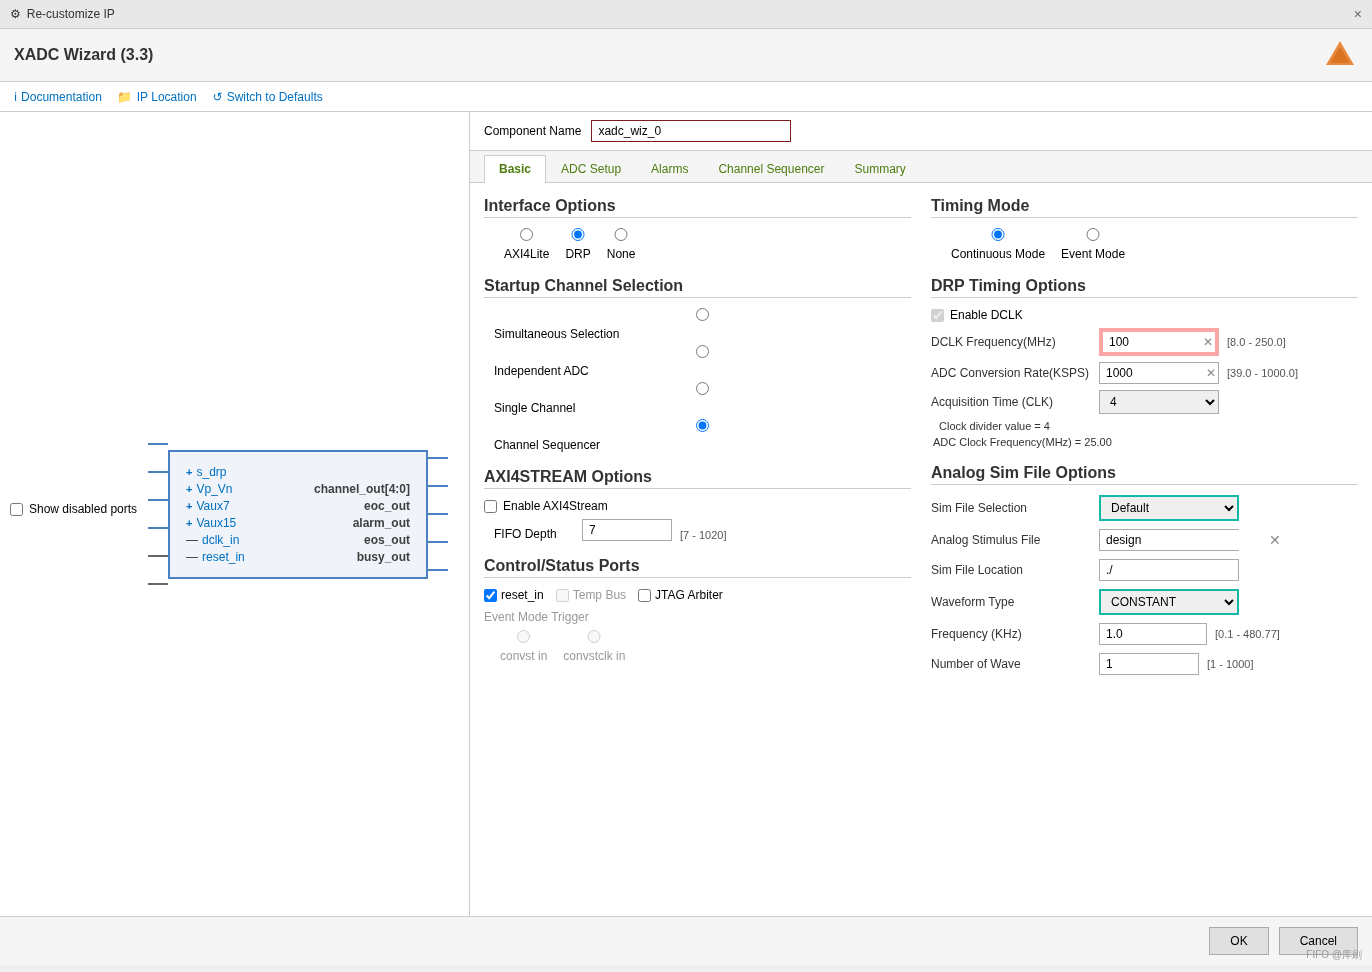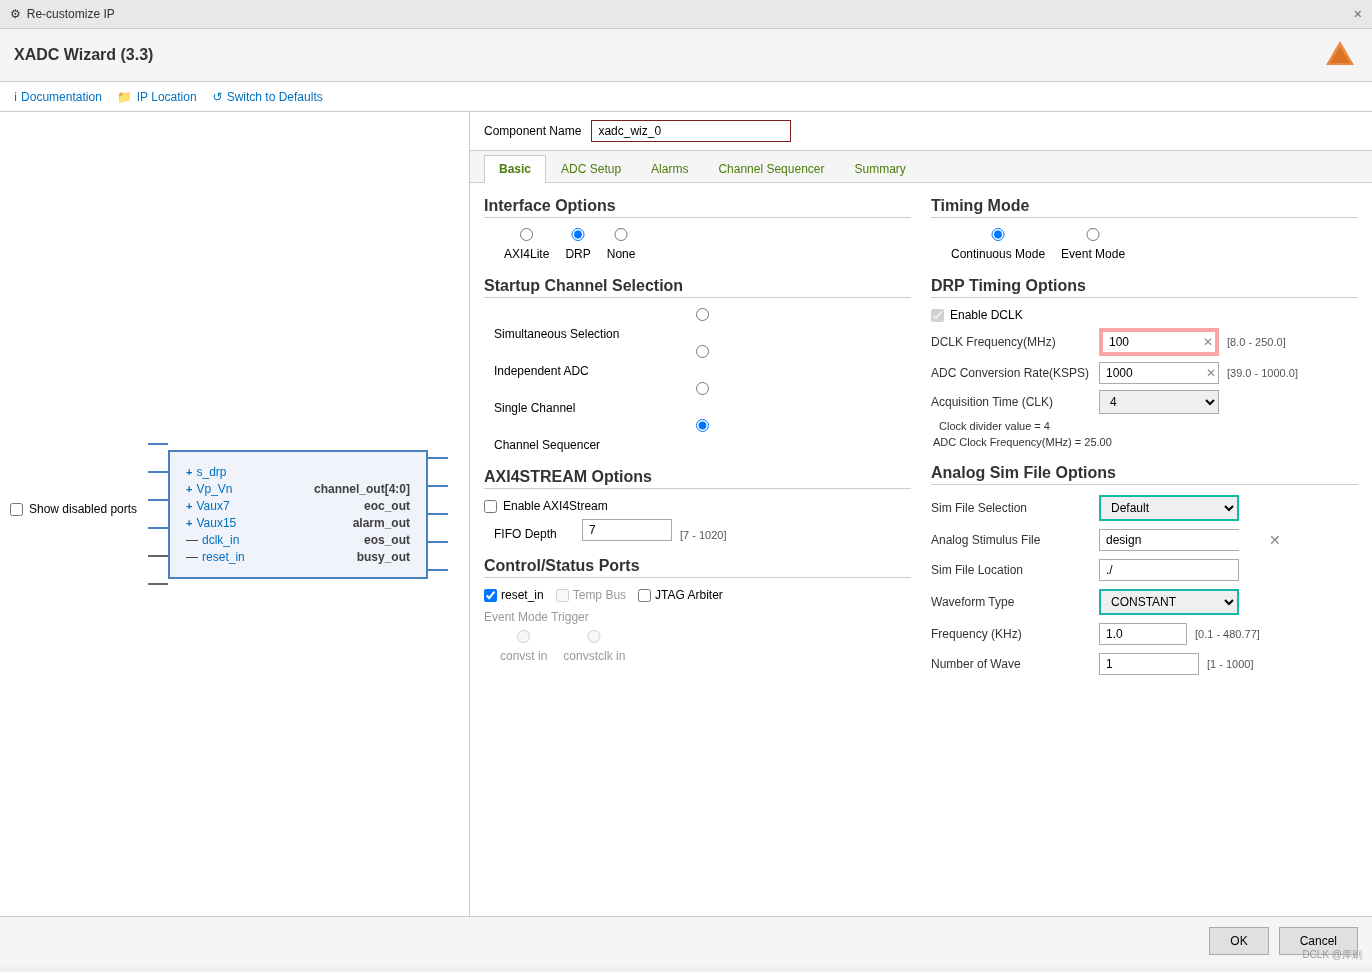--- a/index.html
+++ b/index.html
@@ -540,21 +540,21 @@
               <select class="form-select-wide">
                 <option>CONSTANT</option>
                 <option>SINE</option>
                 <option>SQUARE</option>
                 <option>TRIANGLE</option>
               </select>
             </div>
 
             <div class="analog-row">
               <label class="analog-label">Frequency (KHz)</label>
-              <input type="text" class="form-input" style="width: 88px;" value="1.0">
+              <input type="text" class="form-input" style="width: 108px;" value="1.0">
               <span class="form-hint">[0.1 - 480.77]</span>
             </div>
 
             <div class="analog-row">
               <label class="analog-label">Number of Wave</label>
               <input type="text" class="form-input" style="width: 100px;" value="1">
               <span class="form-hint">[1 - 1000]</span>
             </div>
           </div>
 
@@ -563,13 +563,13 @@
     </div>
 
   </div>
 </div>
 
 <div class="footer-bar">
   <button class="btn btn-ok">OK</button>
   <button class="btn btn-cancel">Cancel</button>
 </div>
 
-<div class="csdn-watermark">DCLK @库刷</div>
+<div class="csdn-watermark">FIFO @库刷</div>
 
 </body></html>

